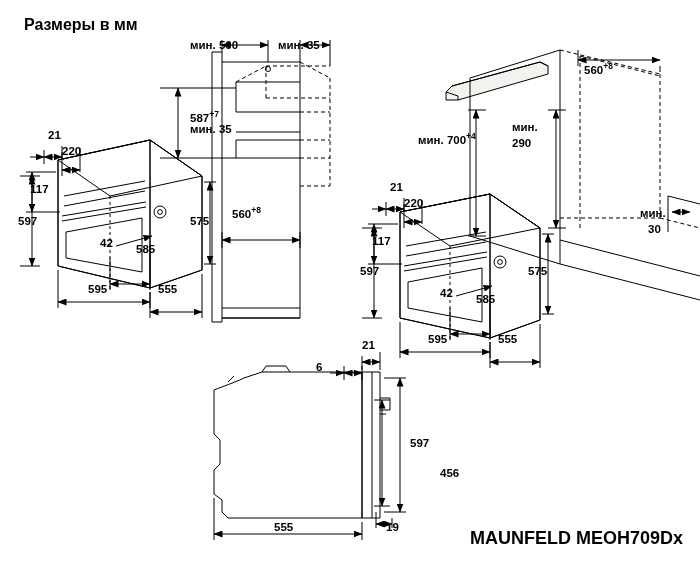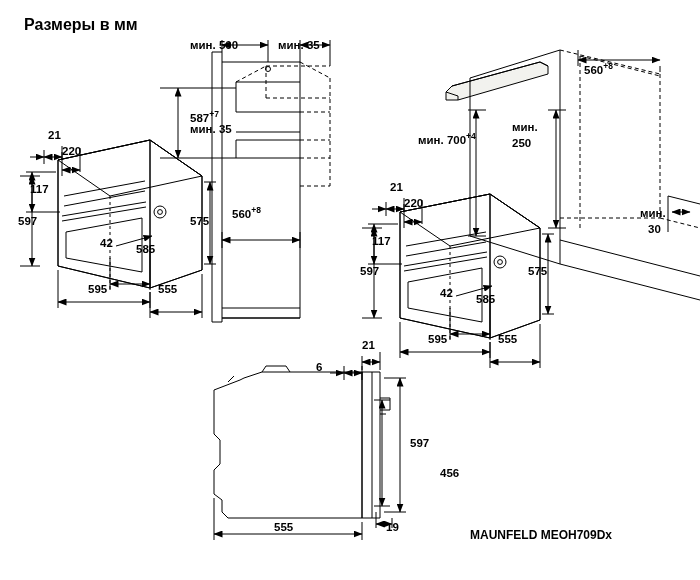--- a/index.html
+++ b/index.html
@@ -26,21 +26,21 @@
     position:absolute;
     left:24px; top:16px;
     font-size:16px;
     font-weight:bold;
     color:#000;
     white-space:nowrap;
   }
   .model {
     position:absolute;
     left:470px; top:528px;
-    font-size:12px;
+    font-size:18px;
     font-weight:bold;
     color:#000;
     white-space:nowrap;
   }
   svg { position:absolute; left:0; top:0; }
   .sup { font-size:8.5px; vertical-align:super; }
 </style>
 </head>
 <body>
 
@@ -316,21 +316,21 @@
 
   <div class="lbl b" style="left:190px; top:40px;">мин. 500</div>
   <div class="lbl b" style="left:278px; top:40px;">мин. 35</div>
   <div class="lbl b" style="left:190px; top:110px;"><span>587</span><span class="sup">+7</span></div>
   <div class="lbl b" style="left:190px; top:124px;">мин. 35</div>
   <div class="lbl b" style="left:232px; top:206px;"><span>560</span><span class="sup">+8</span></div>
 
   <div class="lbl b" style="left:584px; top:62px;"><span>560</span><span class="sup">+8</span></div>
   <div class="lbl b" style="left:418px; top:132px;"><span>мин. 700</span><span class="sup">+4</span></div>
   <div class="lbl b" style="left:512px; top:122px;">мин.</div>
-  <div class="lbl b" style="left:512px; top:138px;">250</div>
+  <div class="lbl b" style="left:512px; top:138px;">290</div>
   <div class="lbl b" style="left:640px; top:208px;">мин.</div>
   <div class="lbl b" style="left:648px; top:224px;">30</div>
 
   <div class="lbl b" style="left:390px; top:182px;">21</div>
   <div class="lbl b" style="left:404px; top:198px;">220</div>
   <div class="lbl b" style="left:372px; top:236px;">117</div>
   <div class="lbl b" style="left:360px; top:266px;">597</div>
   <div class="lbl b" style="left:440px; top:288px;">42</div>
   <div class="lbl b" style="left:476px; top:294px;">585</div>
   <div class="lbl b" style="left:428px; top:334px;">595</div>

